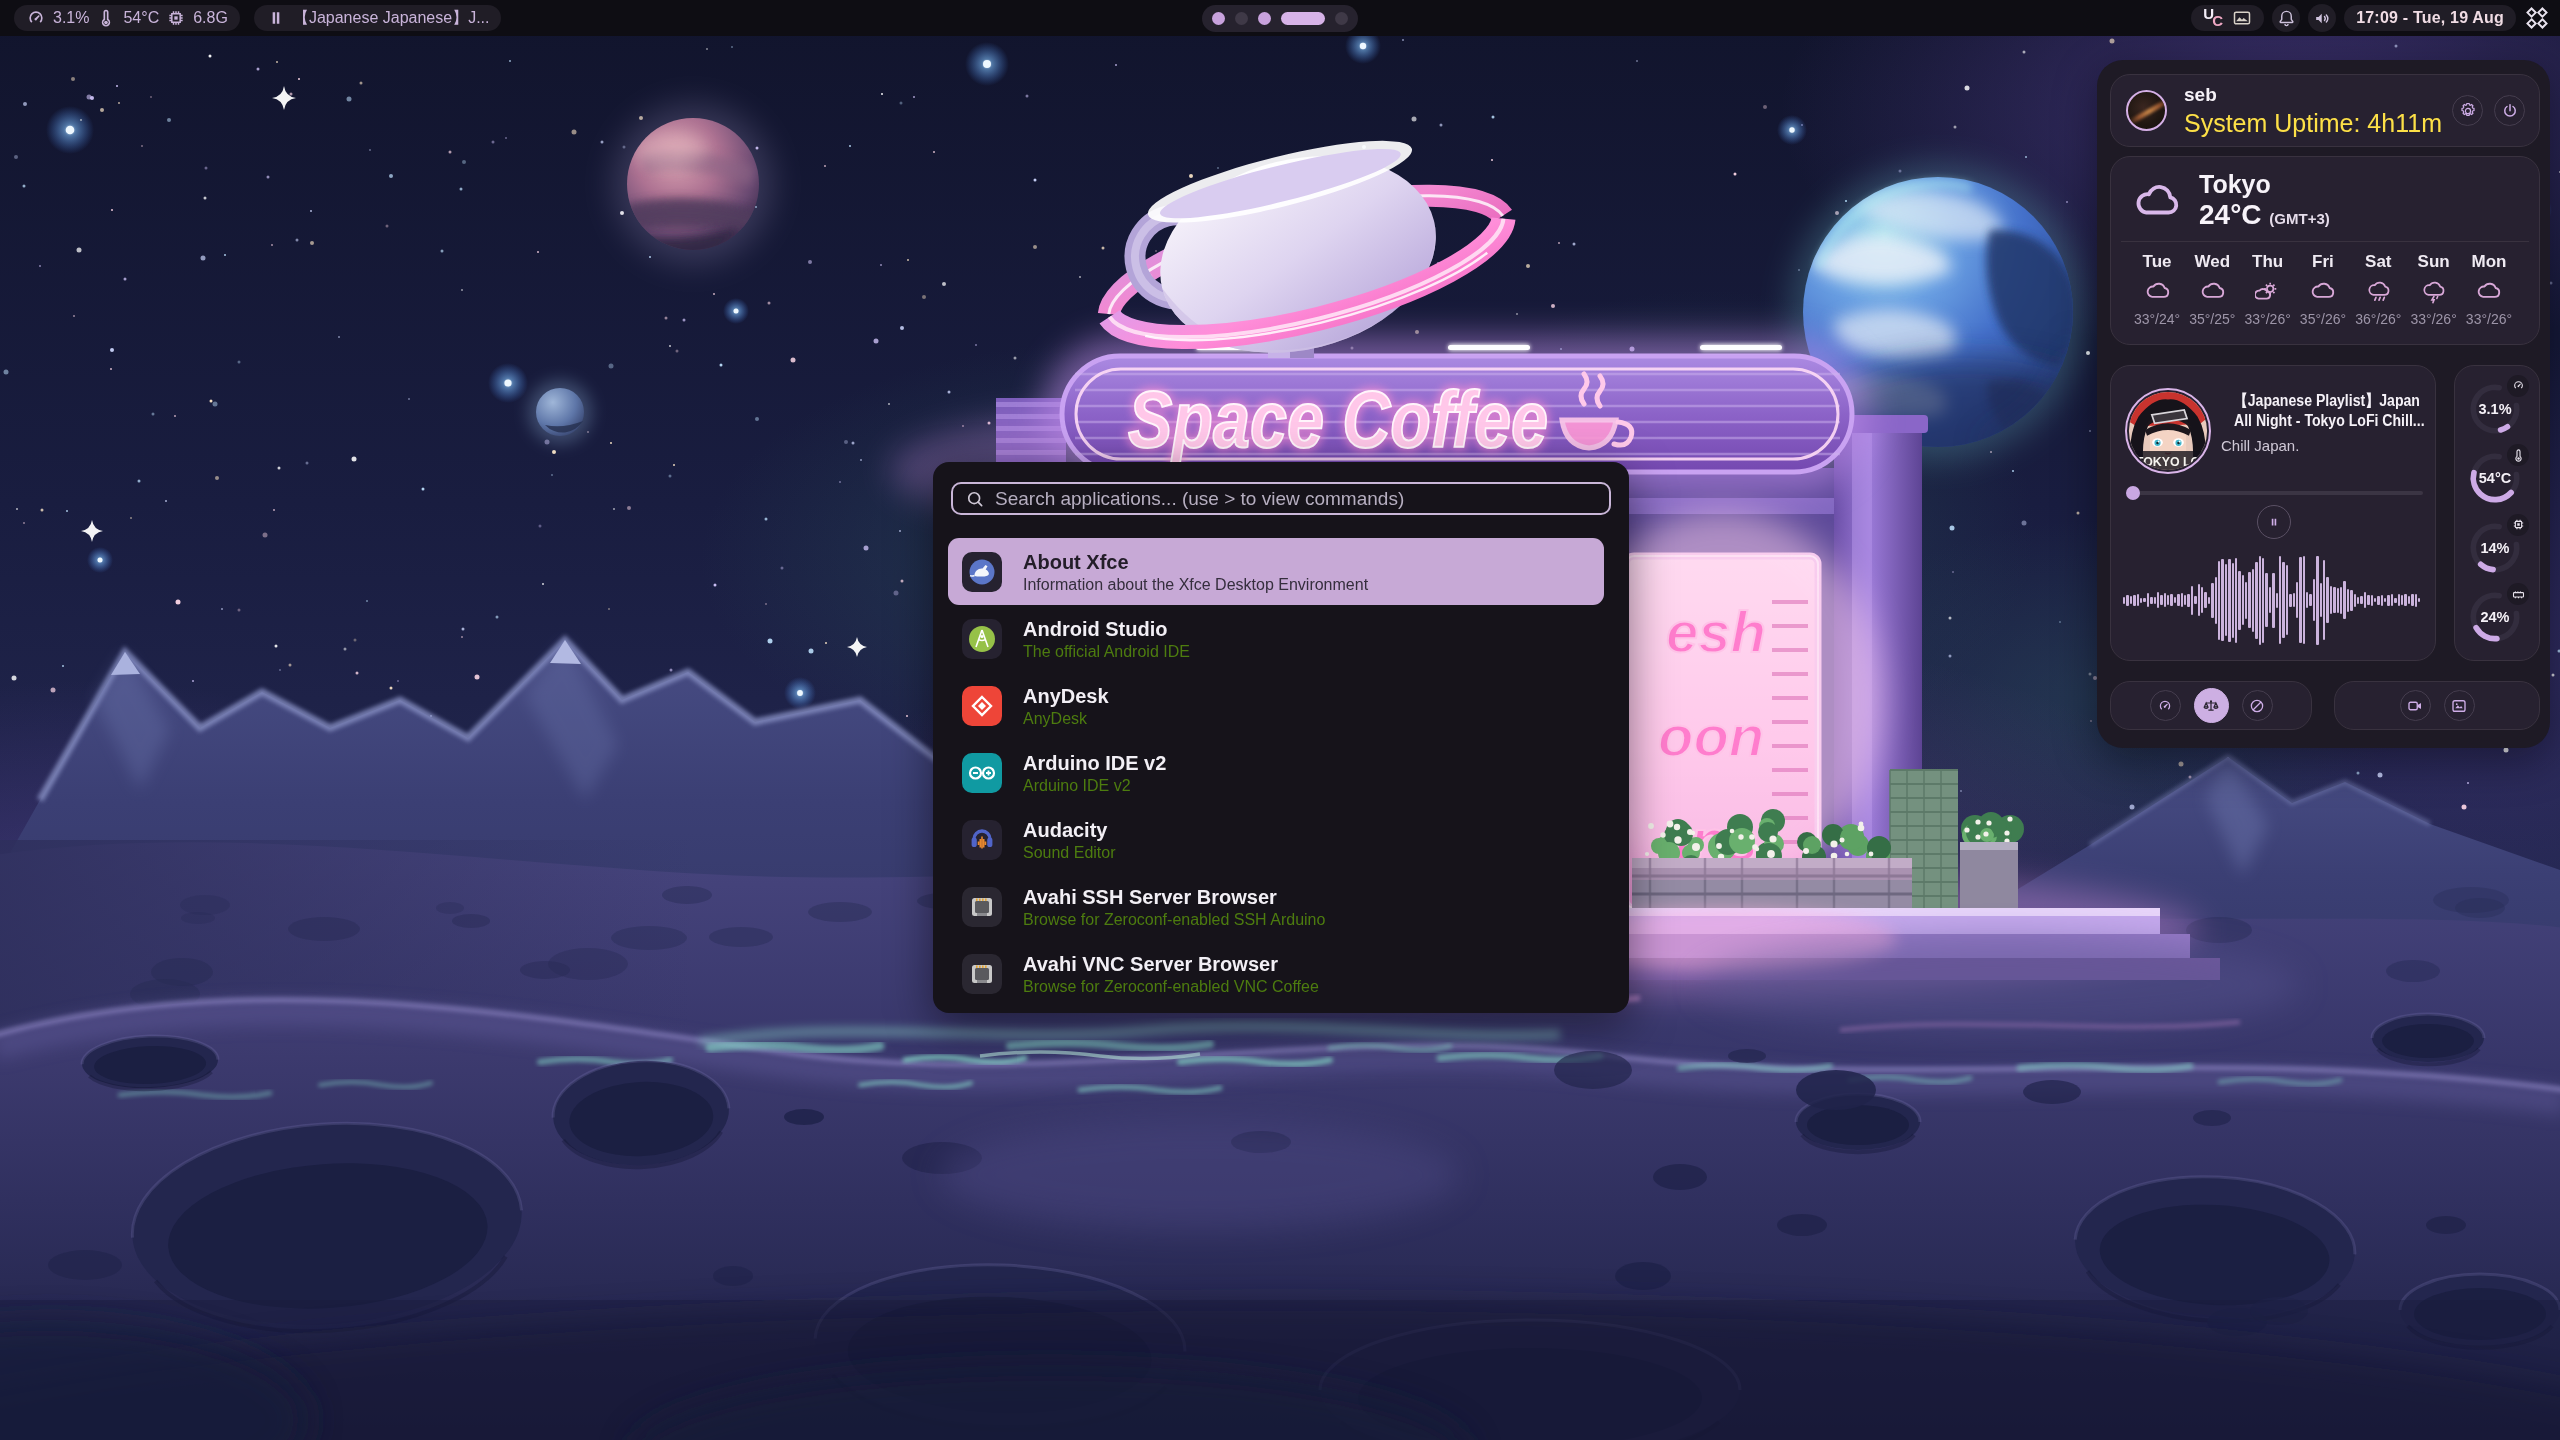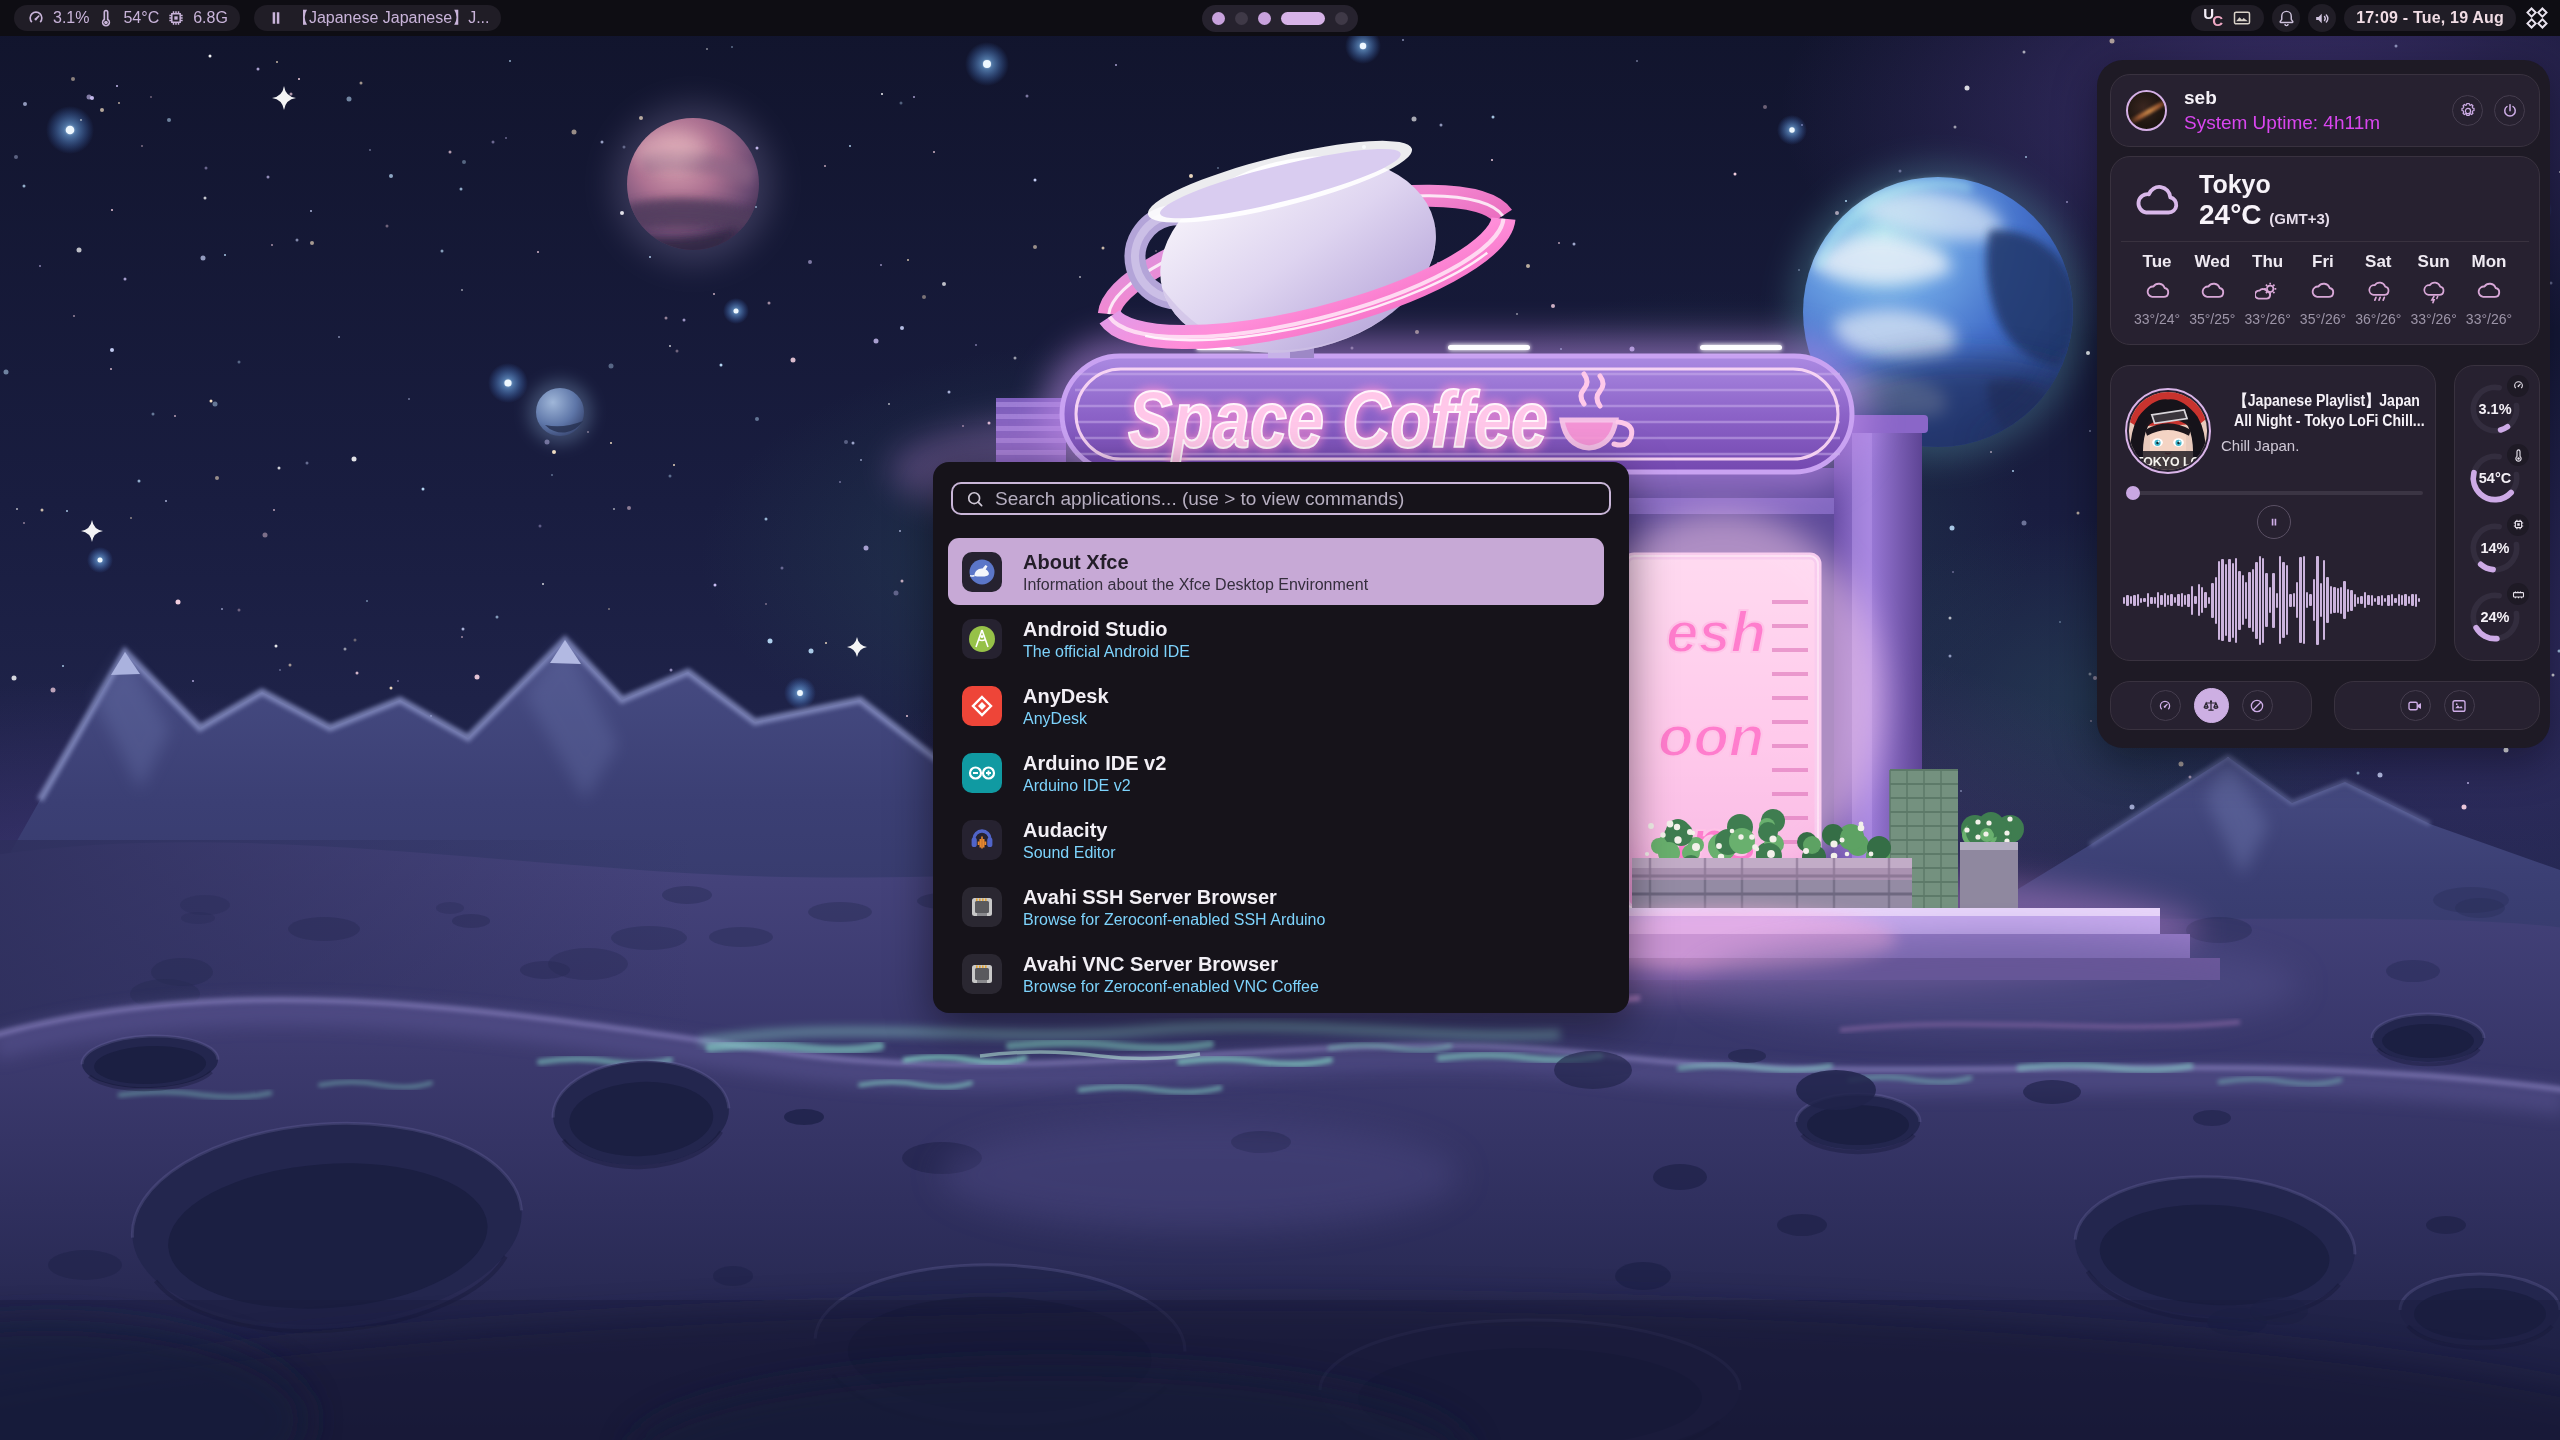--- a/index.html
+++ b/index.html
@@ -20,32 +20,32 @@
 
 .launcher{position:absolute;left:933px;top:462px;width:696px;height:551px;background:#16131a;border-radius:16px;z-index:5;overflow:hidden;box-shadow:0 12px 44px rgba(5,4,10,0.5)}
 .searchbox{margin:20px 18px 0 18px;height:33px;border:2px solid #c9b6d8;border-radius:10px;display:flex;align-items:center;gap:10px;padding:0 12px;color:#b6aec0;font-size:19px}
 .searchbox .ic{width:20px;height:20px}
 .lrows{margin-top:23px}
 .lrow{display:flex;align-items:center;height:67px;margin:0 25px 0 15px;border-radius:11px;padding:0 14px}
 .lrow.sel{background:#c7a9d6}
 .aicon{width:40px;height:40px;flex:none;margin-right:21px}
 .aicon svg{width:40px;height:40px;display:block}
 .lt{font-size:20px;font-weight:bold;color:#f2eff5;line-height:1.3}
-.ls{font-size:16px;color:#7dd3fc;line-height:1.25}
+.ls{font-size:16px;color:#4d7c0f;line-height:1.25}
 .lrow.sel .lt{color:#231d29}
 .lrow.sel .ls{color:#352e3d}
 
 .rpanel{position:absolute;left:2097px;top:60px;width:453px;height:688px;background:#1e1a25;border-radius:26px;z-index:5;box-shadow:0 12px 44px rgba(5,4,10,0.45)}
 .card{position:absolute;background:#272130;border:1.5px solid #39323f;border-radius:20px}
 .usercard{left:13px;top:14px;width:430px;height:73px;display:flex;align-items:center}
 .avatar{width:41px;height:41px;border-radius:50%;margin-left:15px;border:2.5px solid #d5b0e6;background:radial-gradient(circle at 42% 42%, #3a2620 0%, #201712 55%, #15100d 100%);position:relative;overflow:hidden}
 .avatar::after{content:"";position:absolute;left:-2px;top:17px;width:46px;height:5px;background:linear-gradient(90deg,transparent,#a85f34 25%,#d8924e 50%,#a85f34 75%,transparent);transform:rotate(-30deg);filter:blur(1.8px);opacity:.9}
 .utxt{margin-left:17px}
 .uname{font-size:19px;font-weight:bold;color:#f5f1f7}
-.uup{font-size:19px;color:#d946ef;margin-top:3px}
+.uup{font-size:25px;color:#fde047;margin-top:3px}
 .ubtns{margin-left:auto;margin-right:14px;display:flex;gap:11px}
 .cbtn{width:31px;height:31px;border-radius:50%;border:1.5px solid #453d4e;display:flex;align-items:center;justify-content:center}
 .cbtn.fill{background:#cdafe3;border-color:#cdafe3}
 .bic{width:18px;height:18px}
 
 .weather{left:13px;top:96px;width:430px;height:189px}
 .wtop{display:flex;align-items:center;margin:14px 0 0 22px}
 .bigcloud{width:50px;height:40px}
 .wmain{margin-left:16px}
 .wcity{font-size:25px;font-weight:bold;color:#f7f3f9;line-height:1.1}

